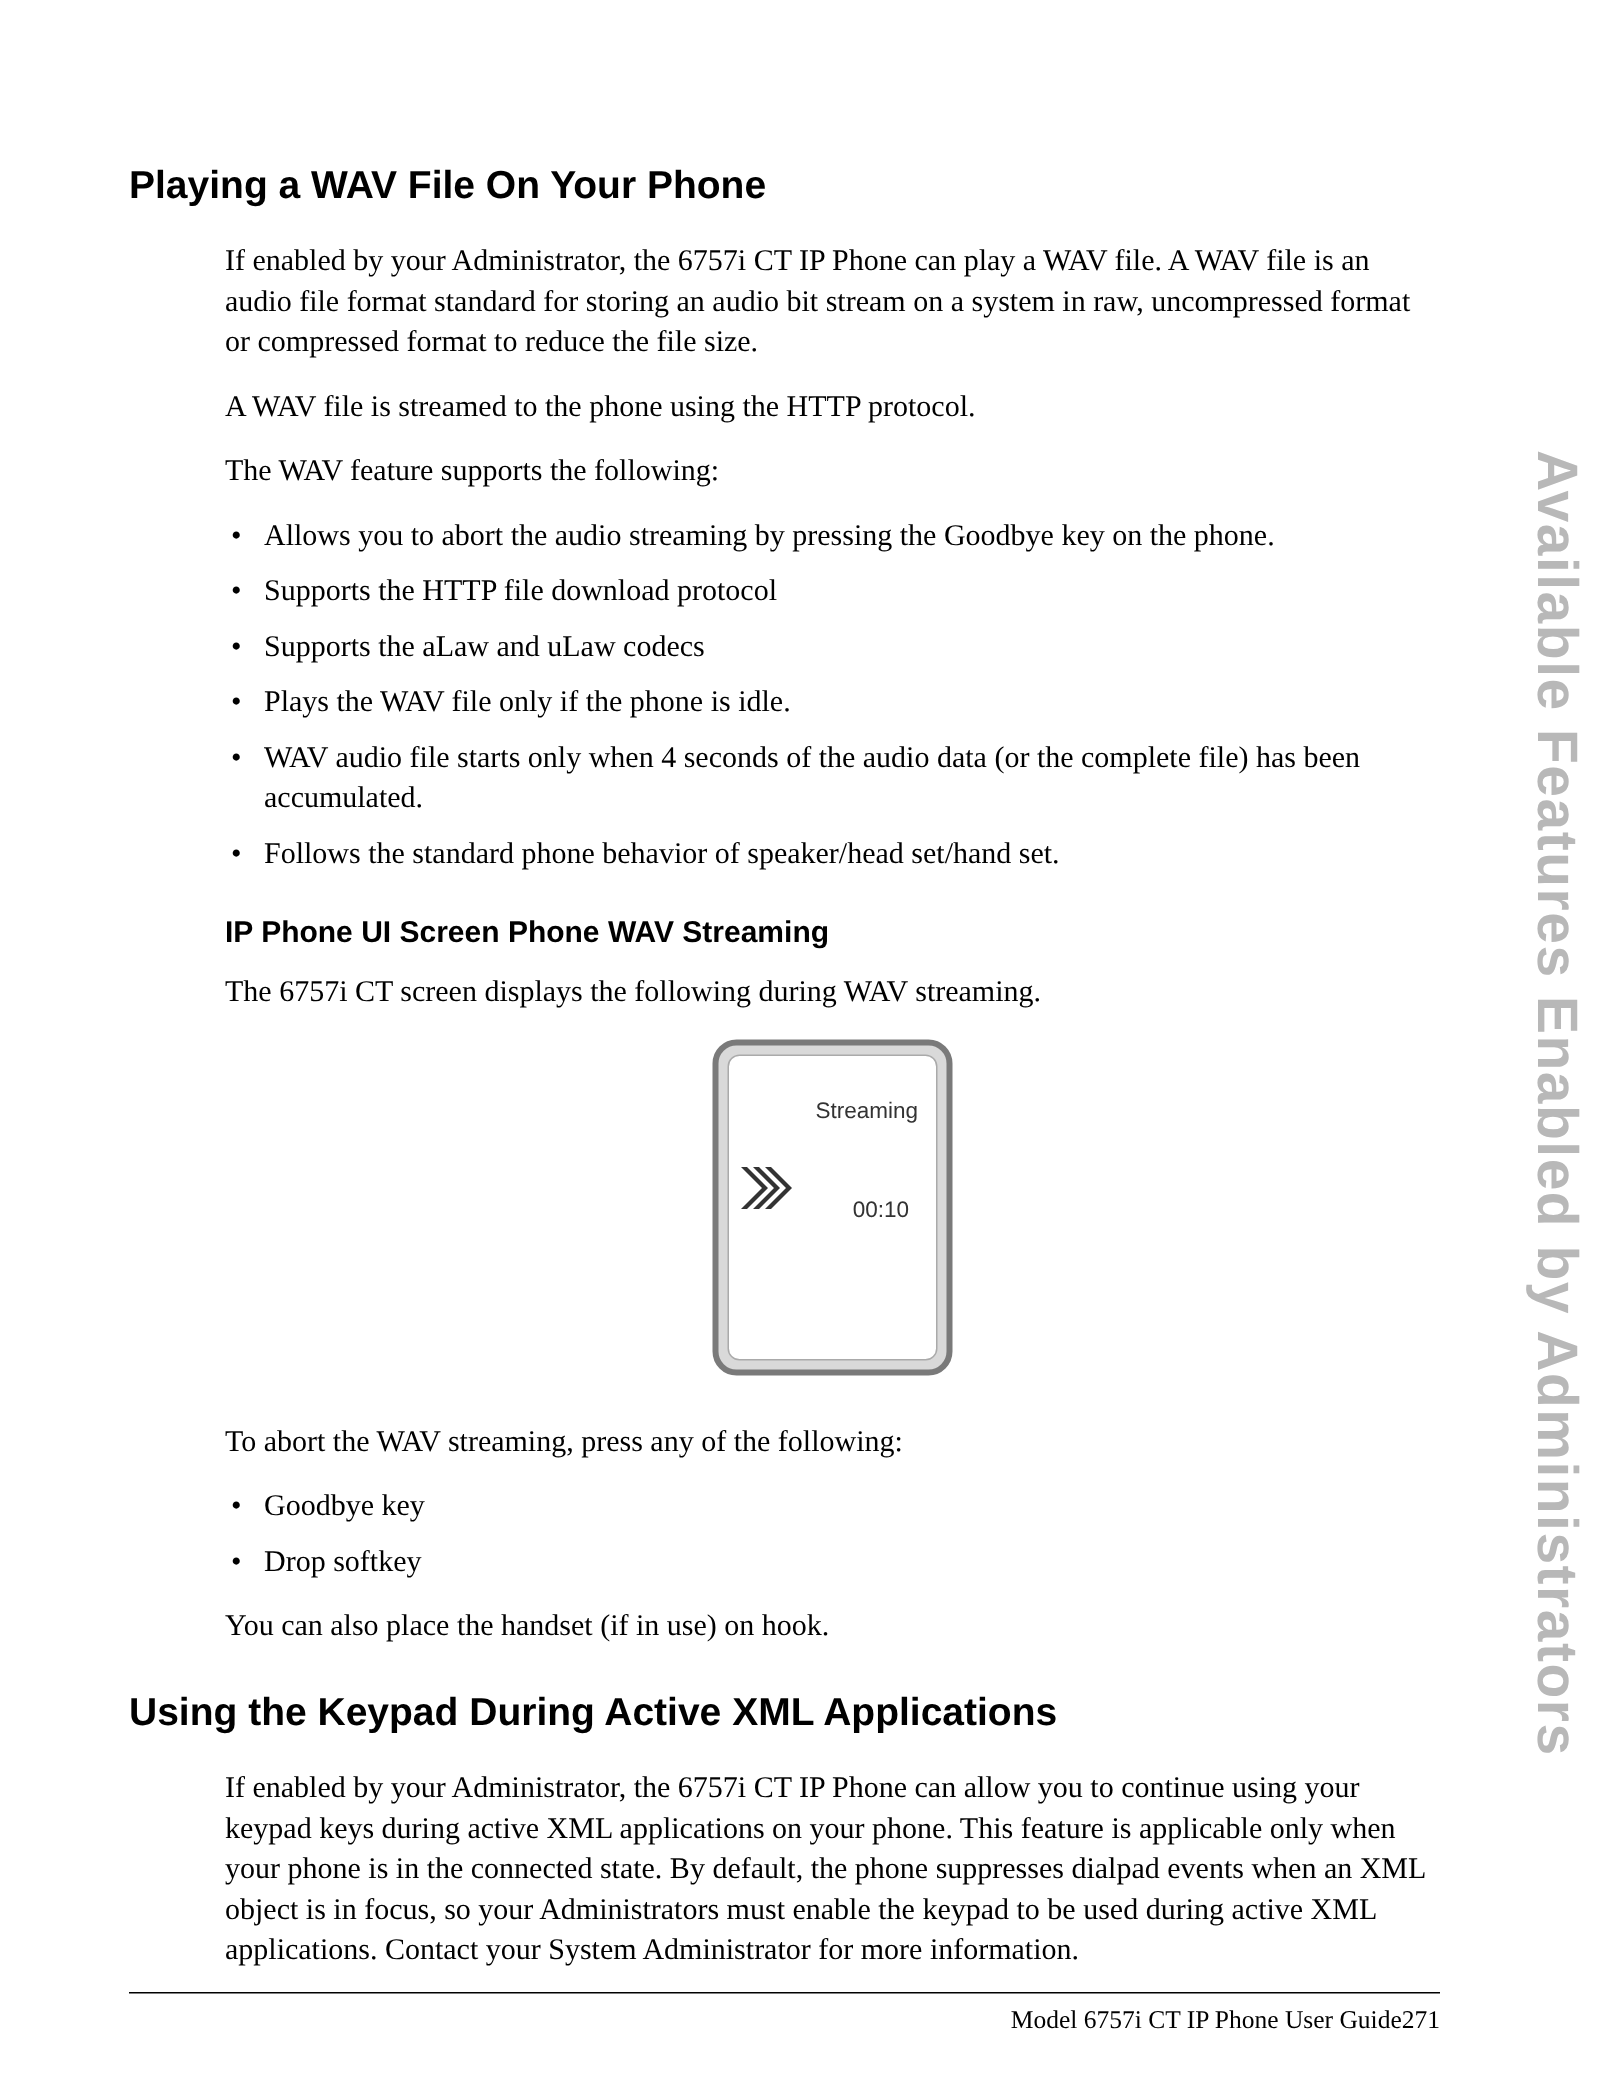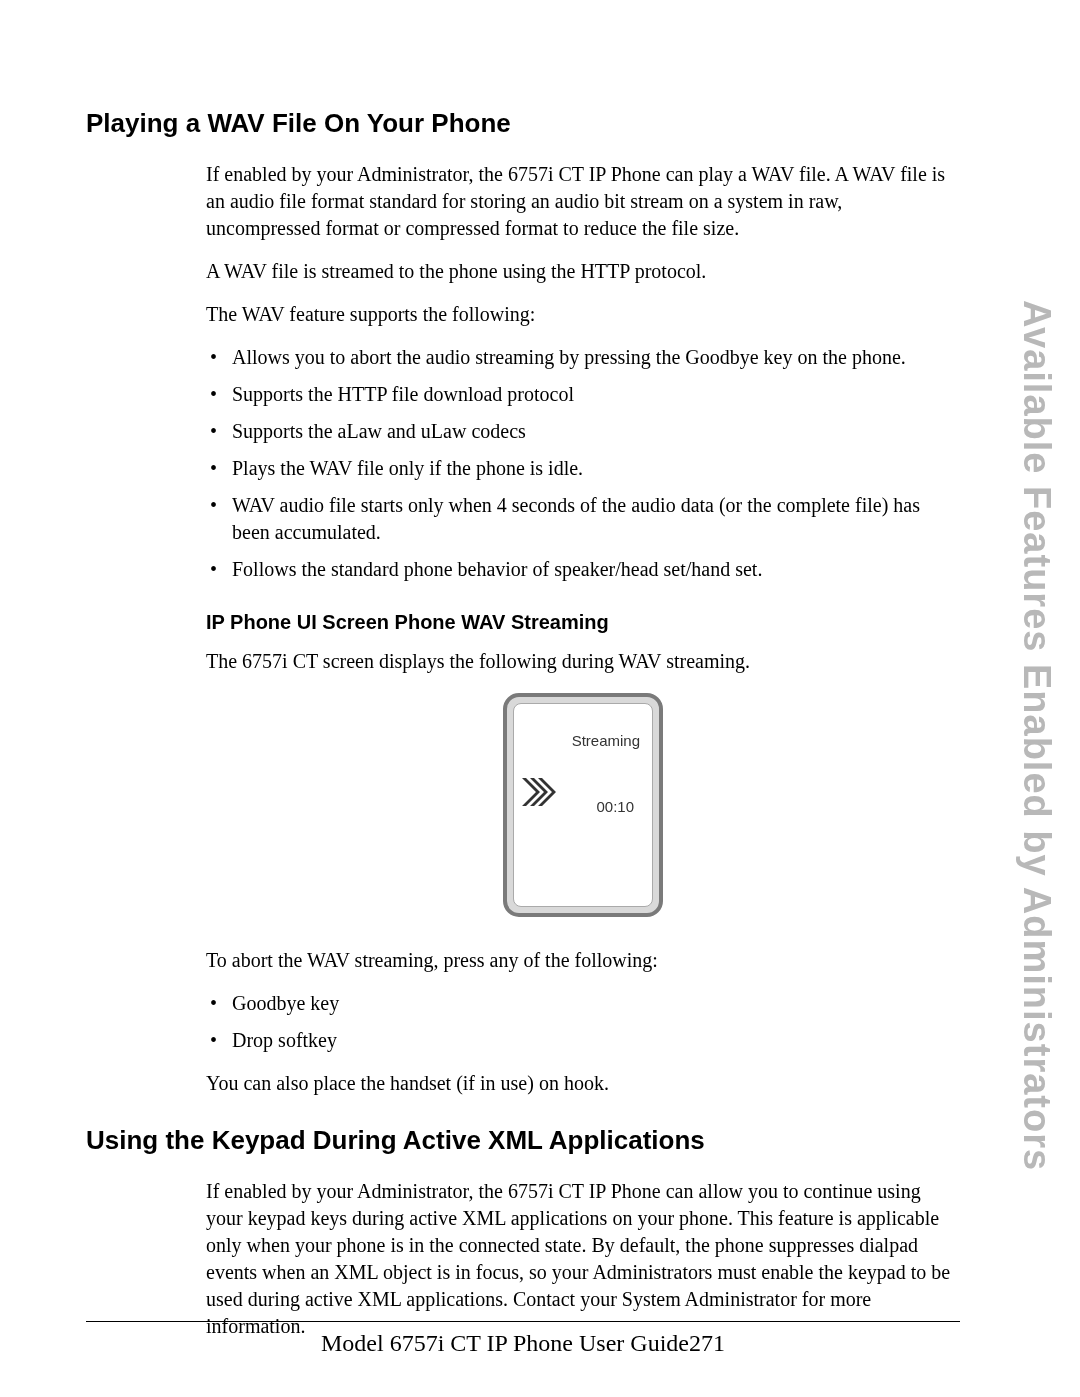--- a/index.html
+++ b/index.html
@@ -40,21 +40,21 @@
     font-size: 26px;
     margin: 0 0 22px 0;
   }
   h2.subsection {
     font-family: Arial, Helvetica, sans-serif;
     font-weight: bold;
     font-size: 20px;
     margin: 28px 0 14px 0;
   }
   .body-indent {
-    margin-left: 120px;
+    margin-left: 64px;
   }
   p {
     font-size: 20px;
     line-height: 1.35;
     margin: 0 0 16px 0;
   }
   ul.bullets {
     list-style: none;
     padding: 0;
     margin: 0 0 16px 0;
@@ -126,22 +126,22 @@
     right: 120px;
     bottom: 40px;
   }
   .footer-rule {
     border: none;
     border-top: 1px solid #000;
     margin: 0 0 8px 0;
   }
   .footer-line {
     display: flex;
-    justify-content: center;
-    font-size: 24px;
+    justify-content: flex-end;
+    font-size: 17px;
   }
 </style>
 </head>
 <body>
 
 <div class="page">
 
   <div class="side-label">Available Features Enabled by Administrators</div>
 
   <div class="content">

